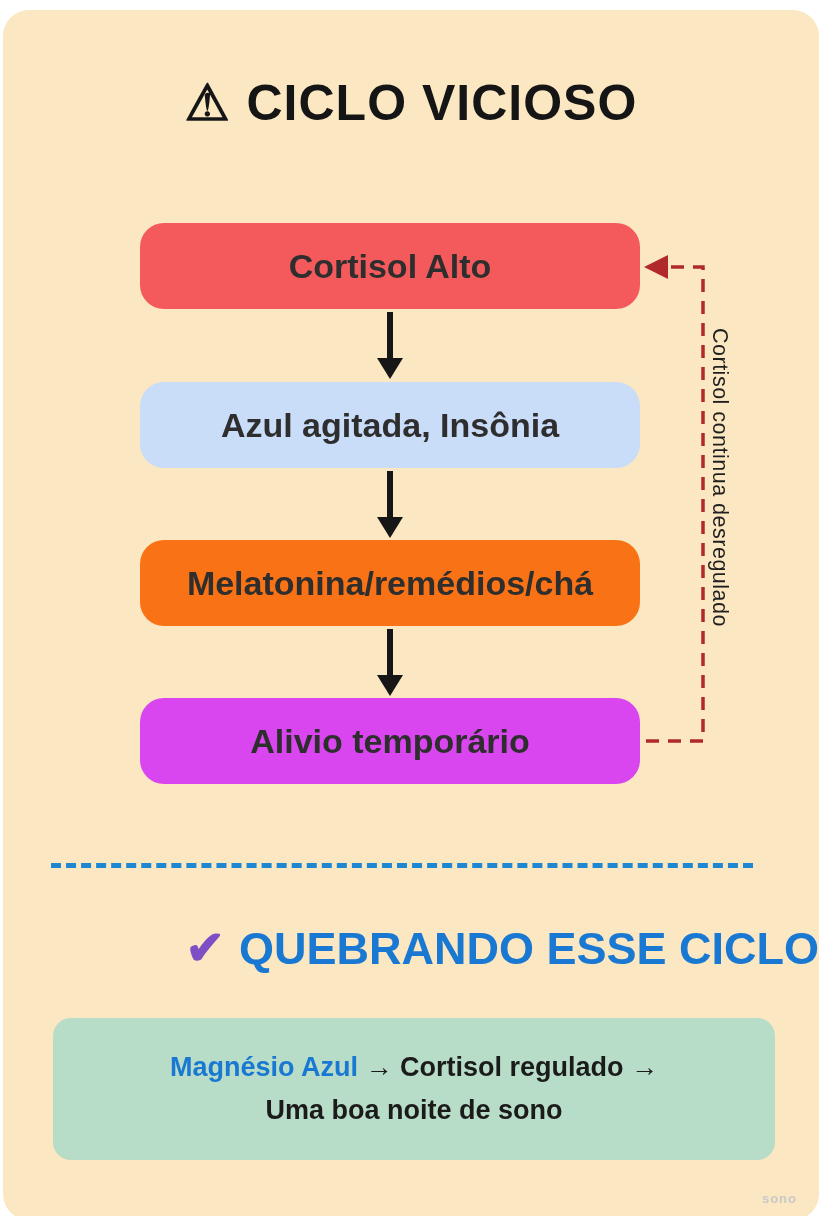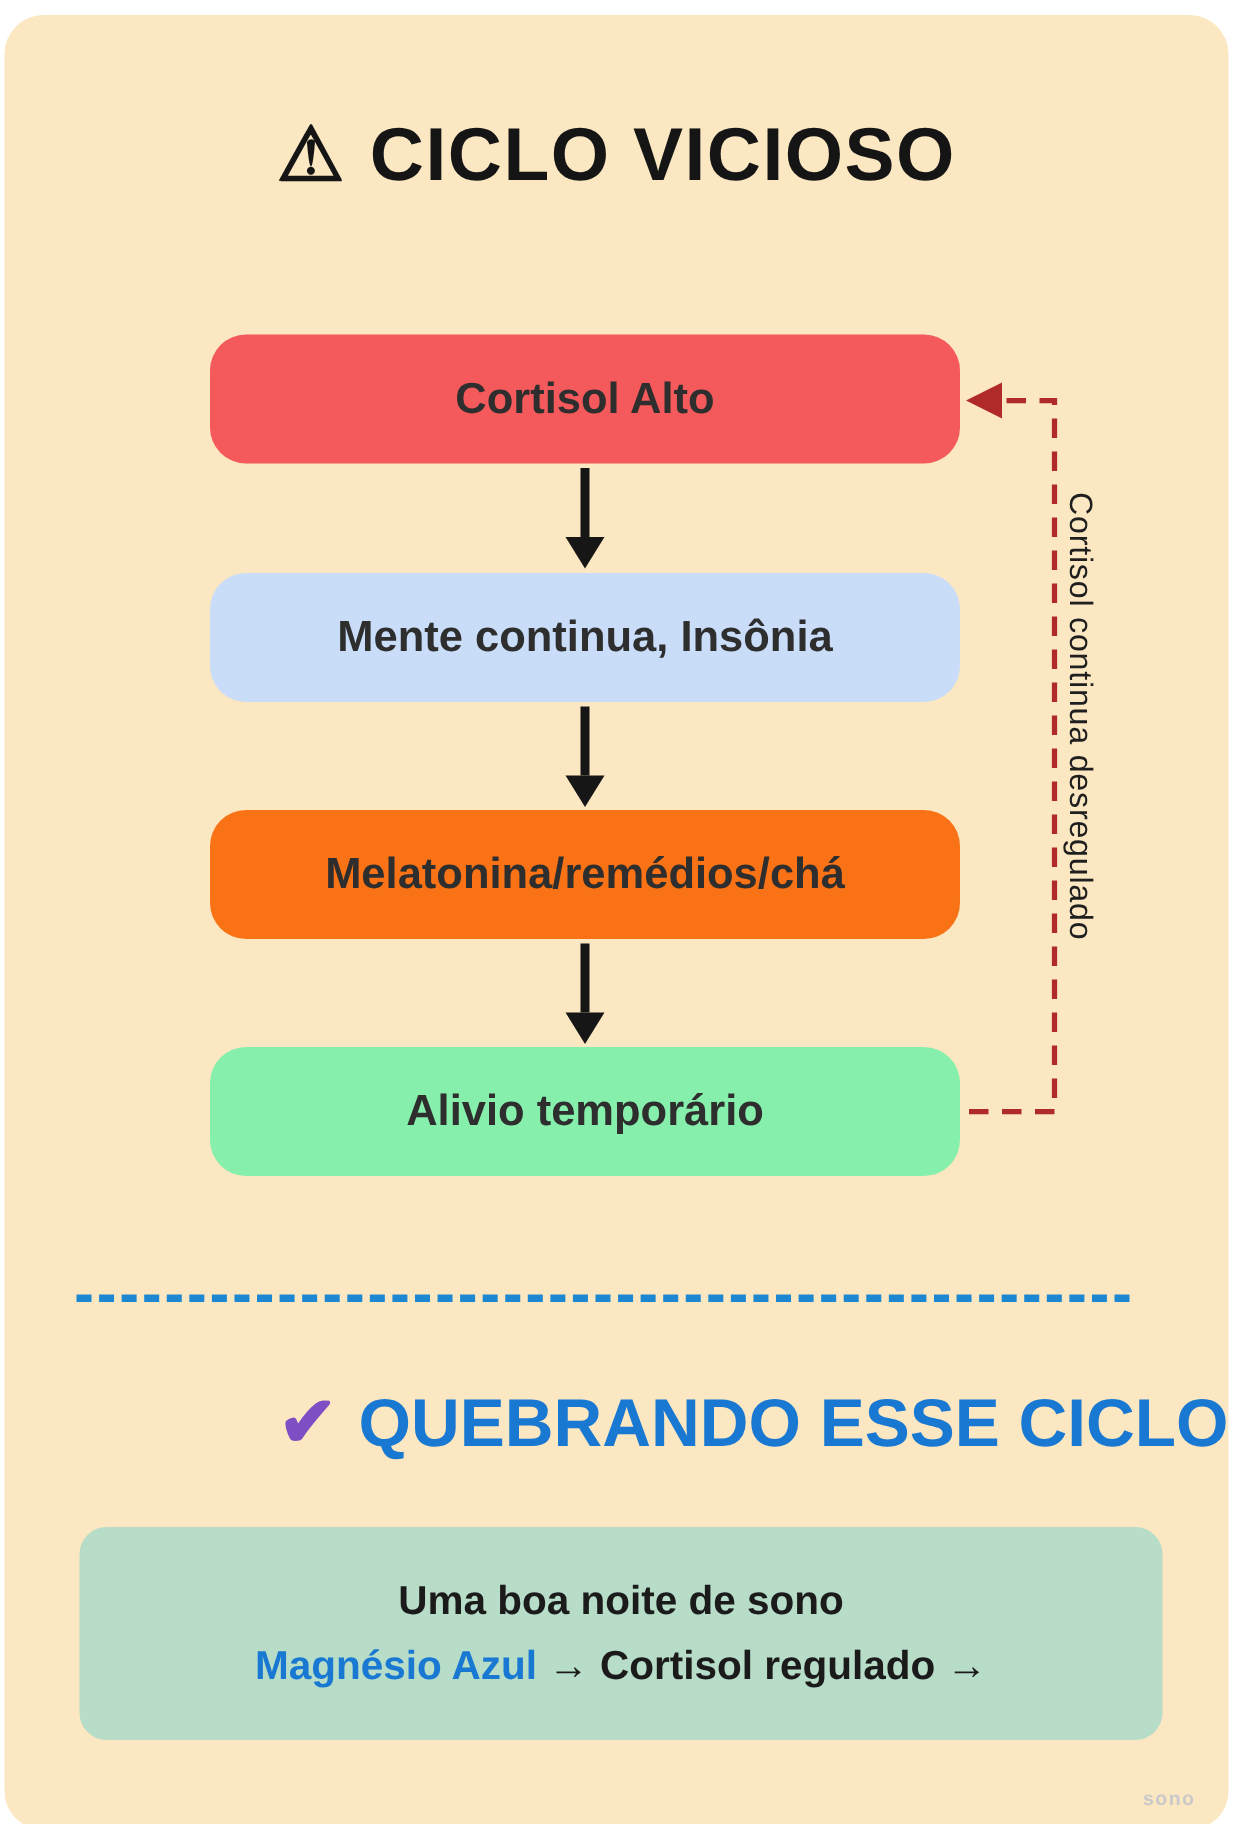--- a/index.html
+++ b/index.html
@@ -15,21 +15,21 @@
     text-align: center;
     font-size: 50px; font-weight: 800; color: #151515;
     letter-spacing: 1px;
   }
   .title .warn { margin-right: 16px; font-weight: 700; }
   .flow-box {
     position: absolute; left: 137px; width: 500px; height: 86px;
     border-radius: 24px;
     display: flex; align-items: center; justify-content: center;
   }
-  .flow-label { font-size: 29px; font-weight: 700; color: #2e2e2e; }
+  .flow-label { font-size: 34px; font-weight: 700; color: #2e2e2e; }
   .down-arrow {
     position: absolute; left: 384px; width: 6px; height: 46px;
     background: #161616;
   }
   .down-arrow::after {
     content: ""; position: absolute; top: 100%; left: 50%;
     transform: translateX(-50%);
     border: 13px solid transparent; border-bottom: 0;
     border-top: 21px solid #161616;
   }
@@ -71,51 +71,51 @@
   <h1 class="title">
     <span class="warn">⚠</span><span>CICLO VICIOSO</span>
   </h1>
 
   <div class="flow-box" style="top: 213px; background-color: rgb(244, 89, 91);">
     <span class="flow-label">Cortisol Alto</span>
   </div>
   <div class="down-arrow" style="top:302px"></div>
 
   <div class="flow-box" style="top: 372px; background-color: rgb(201, 221, 248);">
-    <span class="flow-label">Mente continua, Insônia</span>
+    <span class="flow-label">Azul agitada, Insônia</span>
   </div>
   <div class="down-arrow" style="top:461px"></div>
 
   <div class="flow-box" style="top: 530px; background-color: #f97316; justify-content: center;">
     <span class="flow-label">Melatonina/remédios/chá</span>
   </div>
   <div class="down-arrow" style="top:619px"></div>
 
-  <div class="flow-box" style="top: 688px; background-color: #86efac;">
+  <div class="flow-box" style="top: 688px; background-color: #d946ef;">
     <span class="flow-label">Alivio temporário</span>
   </div>
 
   <svg class="overlay" width="816" height="1210" viewBox="0 0 816 1210">
     <path d="M 643 731 H 700 V 257 H 663" fill="none" stroke-width="3.5" stroke-dasharray="13 9" stroke="#b12a2a"></path>
     <polygon points="641,257 665,245 665,269" fill="#b12a2a"></polygon>
   </svg>
 
   <div class="feedback-label">Cortisol continua desregulado</div>
 
   <div class="divider" style="border-top-color: rgb(29, 135, 210);"></div>
 
   <h2 class="break-title" style="color: rgb(24, 120, 210);">
     <span class="check" style="color: rgb(126, 79, 196);">✔</span><span>QUEBRANDO ESSE CICLO</span>
   </h2>
 
   <div class="solution-box" style="background-color: rgb(183, 220, 200);">
-    <div class="solution-line">Uma boa noite de sono</div>
     <div class="solution-line">
       <span class="hl" style="color: rgb(24, 120, 210);">Magnésio Azul</span>
       <span class="arr">→</span>
       <span>Cortisol regulado</span>
       <span class="arr">→</span>
     </div>
+    <div class="solution-line">Uma boa noite de sono</div>
   </div>
 
   <div class="watermark">sono</div>
 
 </div>
 
 </body></html>

